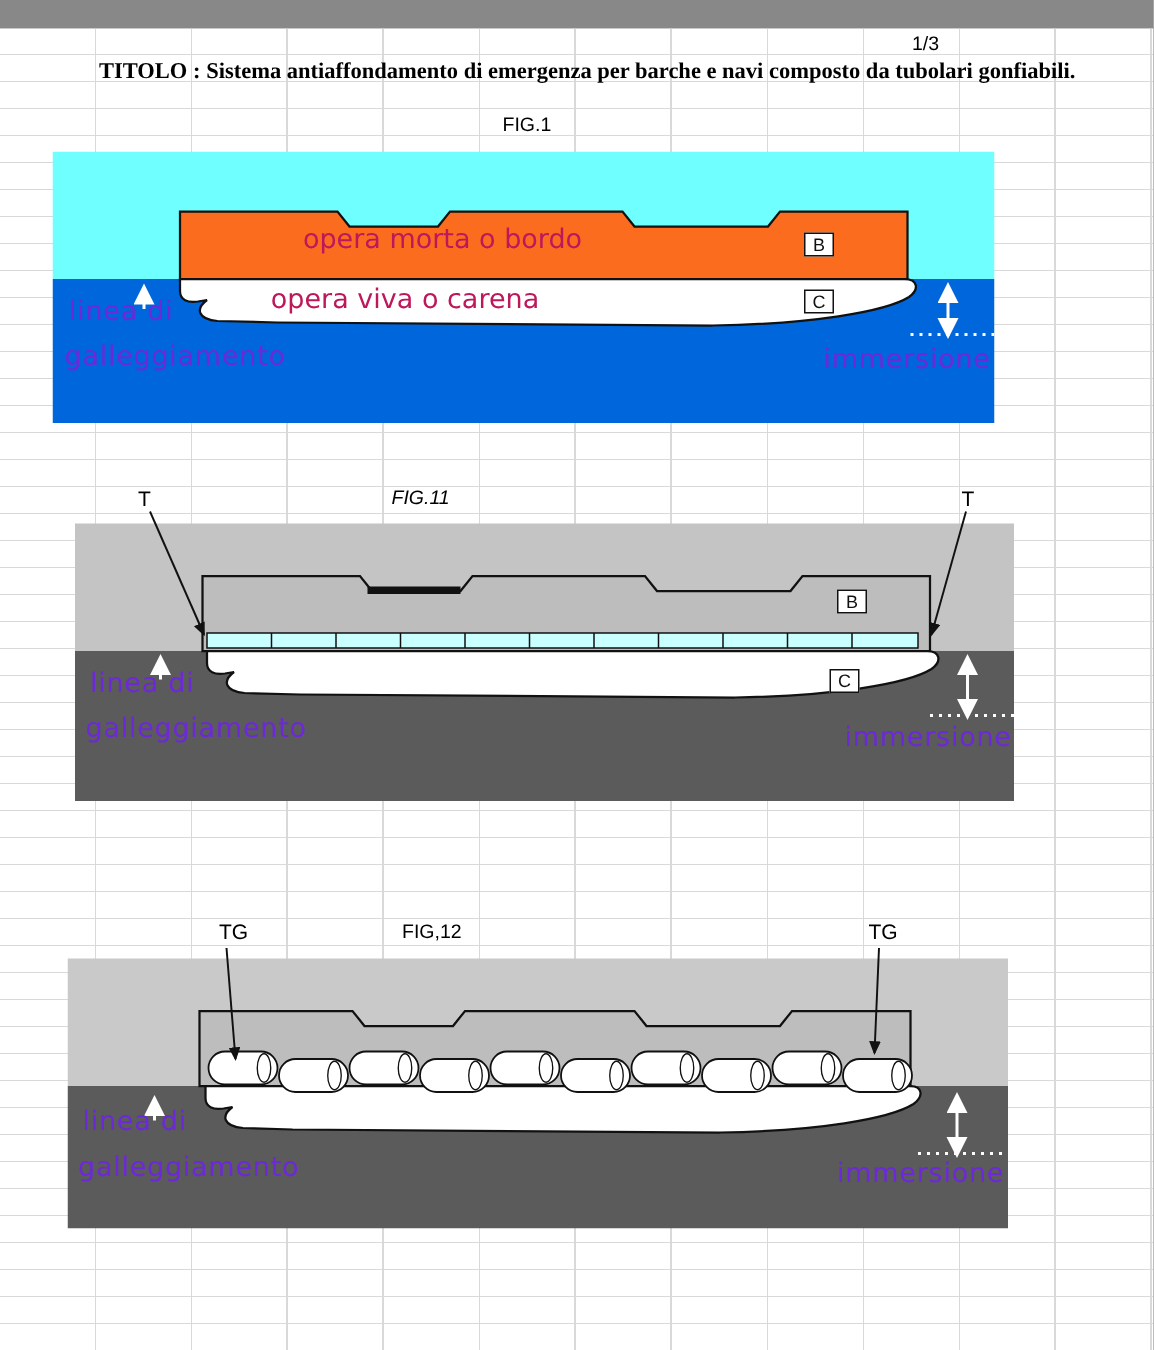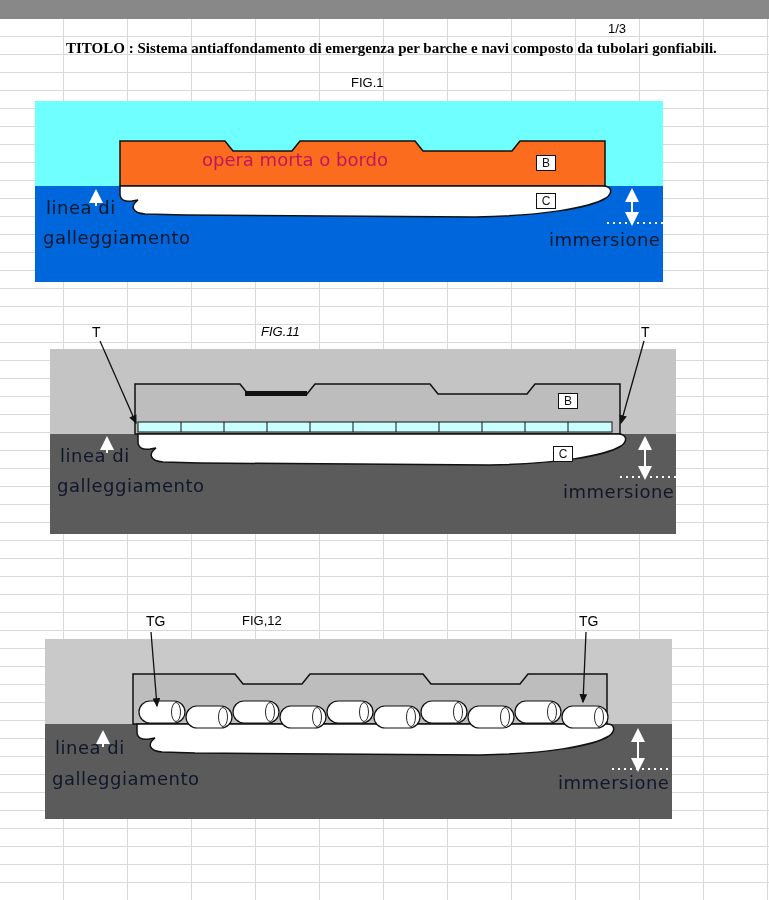--- a/index.html
+++ b/index.html
@@ -15,59 +15,60 @@
   }
   .page-num{position:absolute;left:608px;top:2px;font-size:13px;}
   .title-row{
     position:absolute;left:66px;top:21px;white-space:nowrap;
     font-family:"Liberation Serif",serif;font-weight:bold;font-size:15px;
   }
   .caption{position:absolute;font-size:13px;white-space:nowrap;}
   .ref-marker{position:absolute;font-size:14px;white-space:nowrap;}
   .fig{position:absolute;}
   .fig svg{display:block;position:absolute;left:0;top:0;}
-  .wl{position:absolute;color:#0f172a;font-size:18px;font-family:"DejaVu Sans",sans-serif;white-space:nowrap;letter-spacing:.5px;}
+  .wl{position:absolute;color:#6d28d9;font-size:18px;font-family:"DejaVu Sans",sans-serif;white-space:nowrap;letter-spacing:.5px;}
   .hull-text{position:absolute;color:#be185d;font-size:18px;font-family:"DejaVu Sans",sans-serif;text-align:center;white-space:nowrap;}
   .marker-box{
     position:absolute;width:20px;height:16px;background:#fff;border:1px solid #111;
     display:flex;align-items:center;justify-content:center;font-size:12px;color:#111;box-sizing:border-box;
   }
   .bottom-bar{position:absolute;left:0;top:886px;width:769px;height:9px;background:#000;}
 </style>
 </head>
 <body>
 
 <div class="page">
   <div class="grid-bg"></div>
 
   <span class="page-num">1/3</span>
 
   <div class="title-row">
     <span>TITOLO :</span>
     <span>Sistema antiaffondamento di emergenza per barche e navi composto da tubolari gonfiabili.</span>
   </div>
 
-  <span class="caption" style="left:323px;top:56px;padding-left:28px;">FIG.1</span>
+  <span class="caption" style="left:307px;top:56px;padding-left:28px;">FIG.1</span>
 
   <div class="fig" style="left:35px;top:82px;width:628px;height:181px;">
     <svg width="628" height="181" viewBox="0 0 628 181">
       <defs>
         <marker id="aw1" markerWidth="9" markerHeight="9" refX="5" refY="3.5" orient="auto-start-reverse">
           <path d="M0,0 L7,3.5 L0,7 Z" fill="#ffffff"></path>
         </marker>
       </defs>
       <rect x="0" y="0" width="628" height="85" fill="#70FFFF"></rect>
       <rect x="0" y="85" width="628" height="96" fill="#0066DB"></rect>
       <path d="M85,85 V40 H190 L198,50 H257 L265,40 H380 L388,50 H477 L485,40 H570 V85 Z" fill="#FB6C1F" stroke="#111" stroke-width="1.5"></path>
       <path d="M85,85 L85,93 C85,99 90,101 97,100 L103,99 C95,105 97,112 110,113 L150,114 L440,116 C505,115 555,107 571,97 C578,92 577,85 568,85 Z" fill="#FFFFFF" stroke="#111" stroke-width="1.5"></path>
       <line x1="61" y1="105" x2="61" y2="92" stroke="#fff" stroke-width="2" marker-end="url(#aw1)"></line>
       <line x1="597" y1="91" x2="597" y2="121" stroke="#fff" stroke-width="2" marker-start="url(#aw1)" marker-end="url(#aw1)"></line>
       <line x1="572" y1="122" x2="628" y2="122" stroke="#fff" stroke-width="2" stroke-dasharray="2 4"></line>
     </svg>
     <span class="hull-text" style="left:120px;top:48px;width:280px;">opera morta o bordo</span>
+    <span class="hull-text" style="left:110px;top:88px;width:250px;">opera viva o carena</span>
     <div class="marker-box" style="left:501px;top:54px;">
         <span>B</span>
       </div>
     <div class="marker-box" style="left:501px;top:92px;">
         <span>C</span>
       </div>
     <span class="wl" style="left:11px;top:96px;">linea di</span>
     <span class="wl" style="left:8px;top:126px;">galleggiamento</span>
     <span class="wl" style="left:514px;top:128px;">immersione</span>
   </div>
@@ -103,21 +104,21 @@
         <span>B</span>
       </div>
     <div class="marker-box" style="left:503px;top:127px;">
         <span>C</span>
       </div>
     <span class="wl" style="left:10px;top:126px;">linea di</span>
     <span class="wl" style="left:7px;top:156px;">galleggiamento</span>
     <span class="wl" style="left:513px;top:162px;">immersione</span>
   </div>
 
-  <span class="caption" style="left:242px;top:594px;text-align:right;">FIG,12</span>
+  <span class="caption" style="left:268px;top:594px;text-align:right;">FIG,12</span>
   <span class="ref-marker" style="left:146px;top:594px;">TG</span>
   <span class="ref-marker" style="left:579px;top:594px;">TG</span>
 
   <div class="fig" style="left:45px;top:593px;width:627px;height:207px;">
     <svg width="627" height="207" viewBox="0 0 627 207">
       <defs>
         <marker id="ab3" markerWidth="9" markerHeight="9" refX="6" refY="3" orient="auto">
           <path d="M0,0 L7,3 L0,6 Z" fill="#111"></path>
         </marker>
         <marker id="aw3" markerWidth="9" markerHeight="9" refX="5" refY="3.5" orient="auto-start-reverse">

